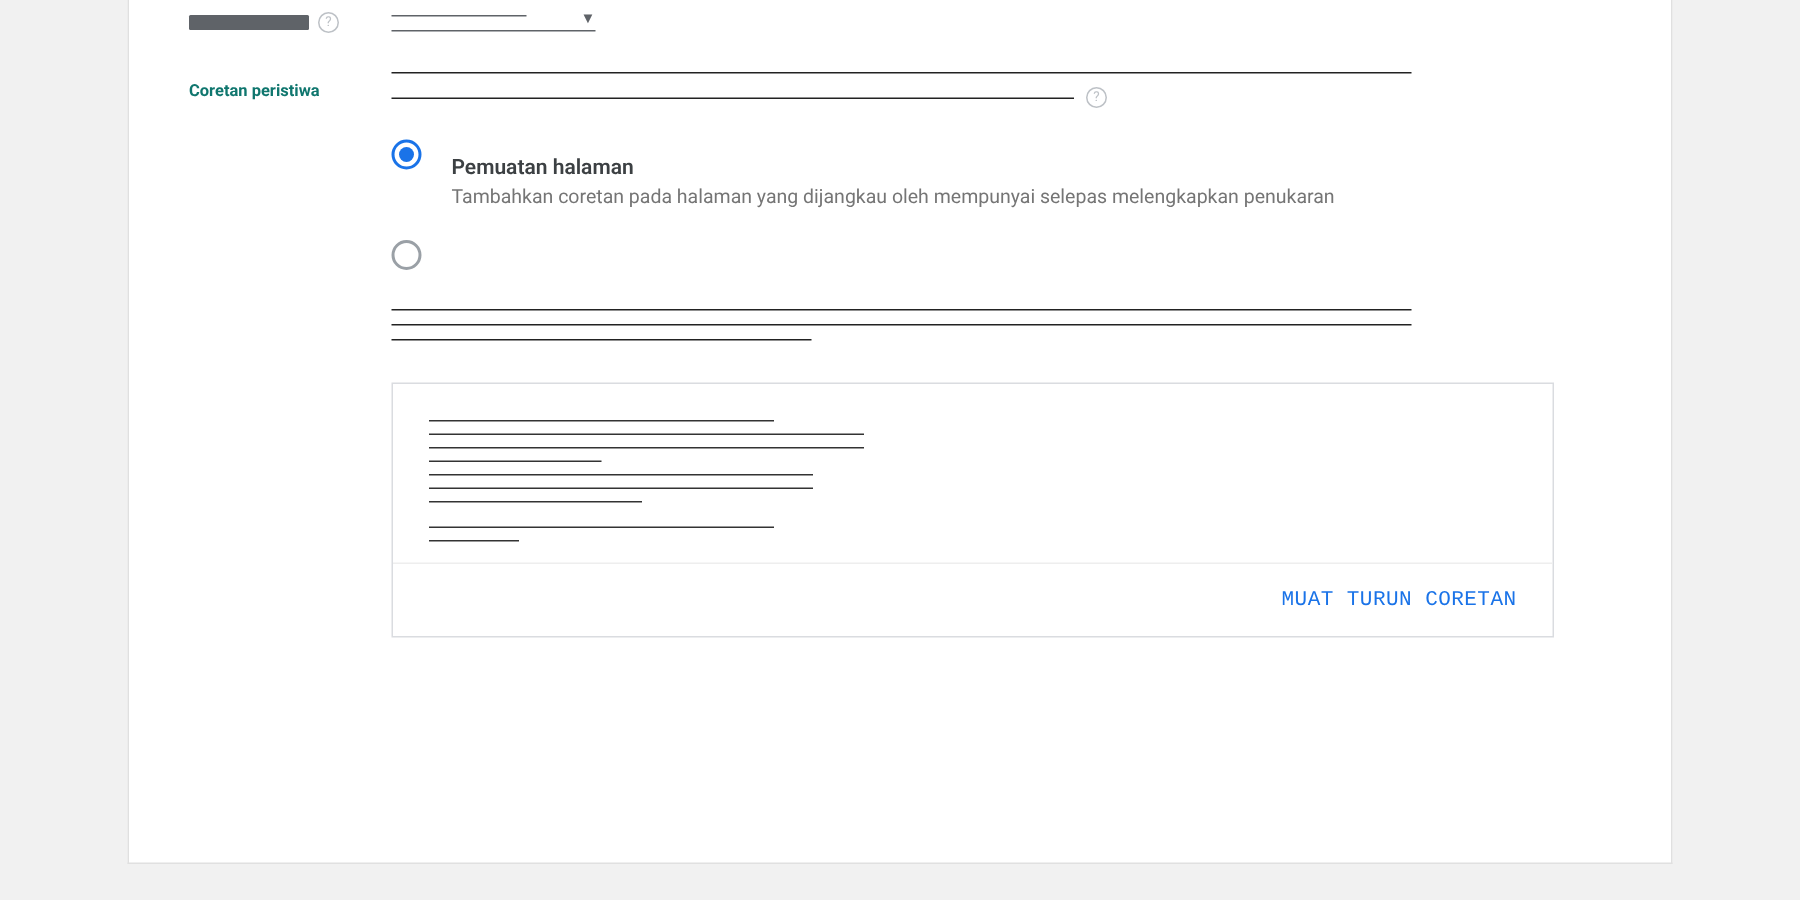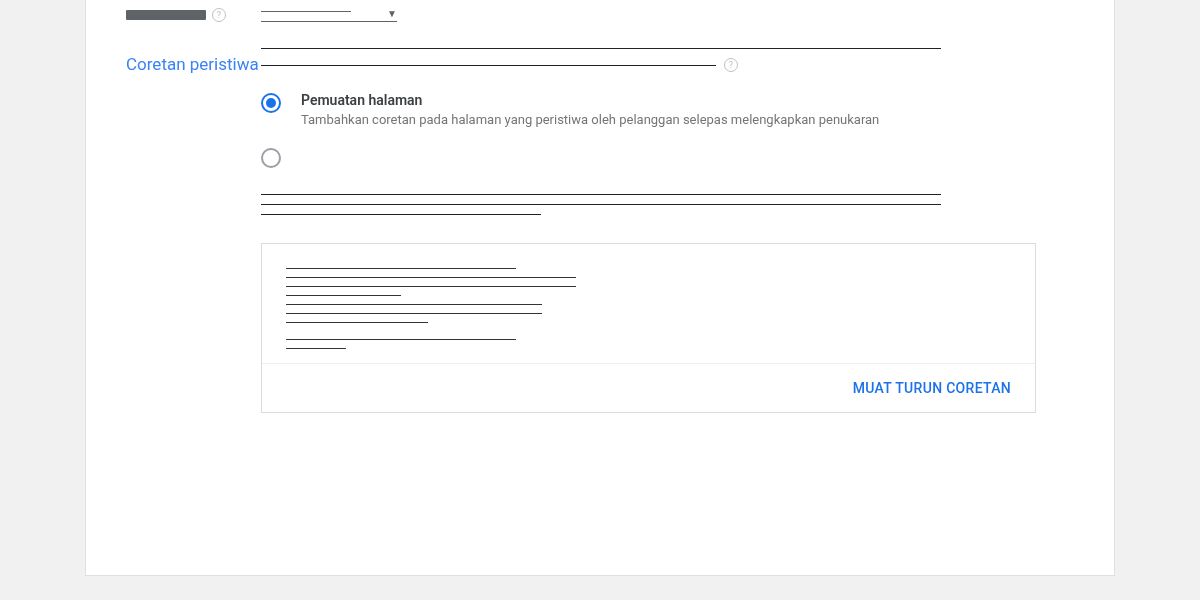--- a/index.html
+++ b/index.html
@@ -66,22 +66,23 @@
     background: #5f6368;
     display: inline-block;
     position: relative;
     top: -2px;
   }
   .dropdown-caret {
     font-size: 10px;
     color: #5f6368;
   }
   .label-text {
-    font-size: 17px;
-    color: #3b82f6;
+    font-size: 11px;
+    color: #0f766e;
+    font-weight: bold;
   }
   .intro-lines {
     margin-bottom: 20px;
   }
   .blk-line {
     height: 1px;
     background: #222;
     margin: 0 0 9px 0;
   }
   .meta-row { display:flex; align-items:center; gap:8px; }
@@ -101,26 +102,27 @@
   }
   .radio-outer.checked {
     border: 2px solid #1a73e8;
     display:flex; align-items:center; justify-content:center;
   }
   .radio-outer.checked::after {
     content:"";
     width:10px; height:10px; background:#1a73e8; border-radius:50%;
   }
   .radio-outer.unchecked { border: 2px solid #9aa0a6; }
-  .radio-label { font-weight: 600; font-size: 14px; color:#3c4043; }
+  .radio-label { font-weight: 600; font-size: 14px; color:#3c4043;margin-top:12px; }
   .radio-desc { font-size: 13px; color: #757575; margin-top:4px; }
   .code-box {
     border: 1px solid #dadce0;
     padding: 24px 24px 20px 24px;
     margin-top: 28px;
+    font-family: Liberation Mono, monospace;
   }
   .code-lines { margin-bottom: 14px; }
   .clr { height: 1px; background:#333; margin-bottom: 8px; }
   .code-actions {
     display:flex;
     justify-content:flex-end;
     border-top:1px solid #eee;
     margin: 10px -24px -20px -24px;
     padding: 16px 24px;
   }
@@ -161,21 +163,21 @@
         <div class="meta-row">
           <div class="blk-line" style="width:455px; margin:0;"></div>
           <span class="help-icon">?</span>
         </div>
       </div>
 
       <div class="radio-option">
         <div class="radio-outer checked"></div>
         <div>
           <div class="radio-label">Pemuatan halaman</div>
-          <div class="radio-desc">Tambahkan coretan pada halaman yang peristiwa oleh pelanggan selepas melengkapkan penukaran</div>
+          <div class="radio-desc">Tambahkan coretan pada halaman yang dijangkau oleh mempunyai selepas melengkapkan penukaran</div>
         </div>
       </div>
 
       <div class="radio-option">
         <div class="radio-outer unchecked"></div>
         <div>
         </div>
       </div>
 
       <div style="max-width:700px; margin-top:26px;">

